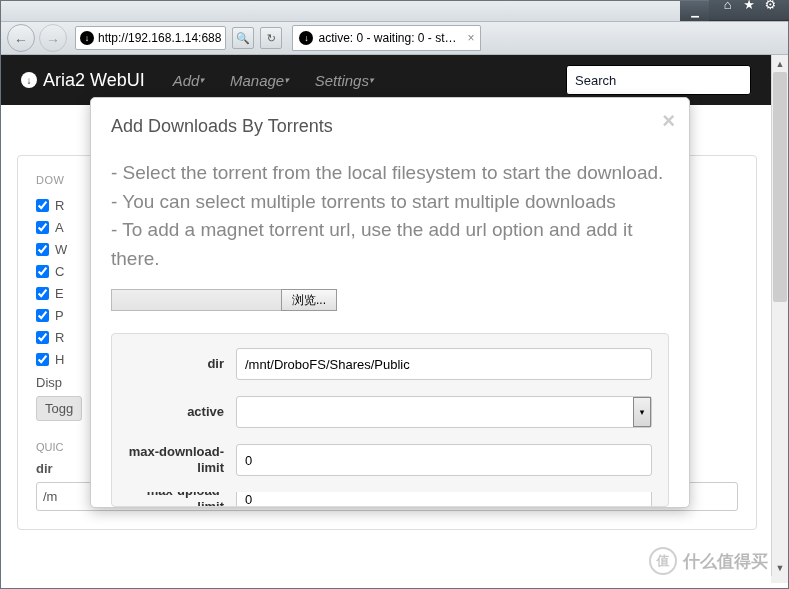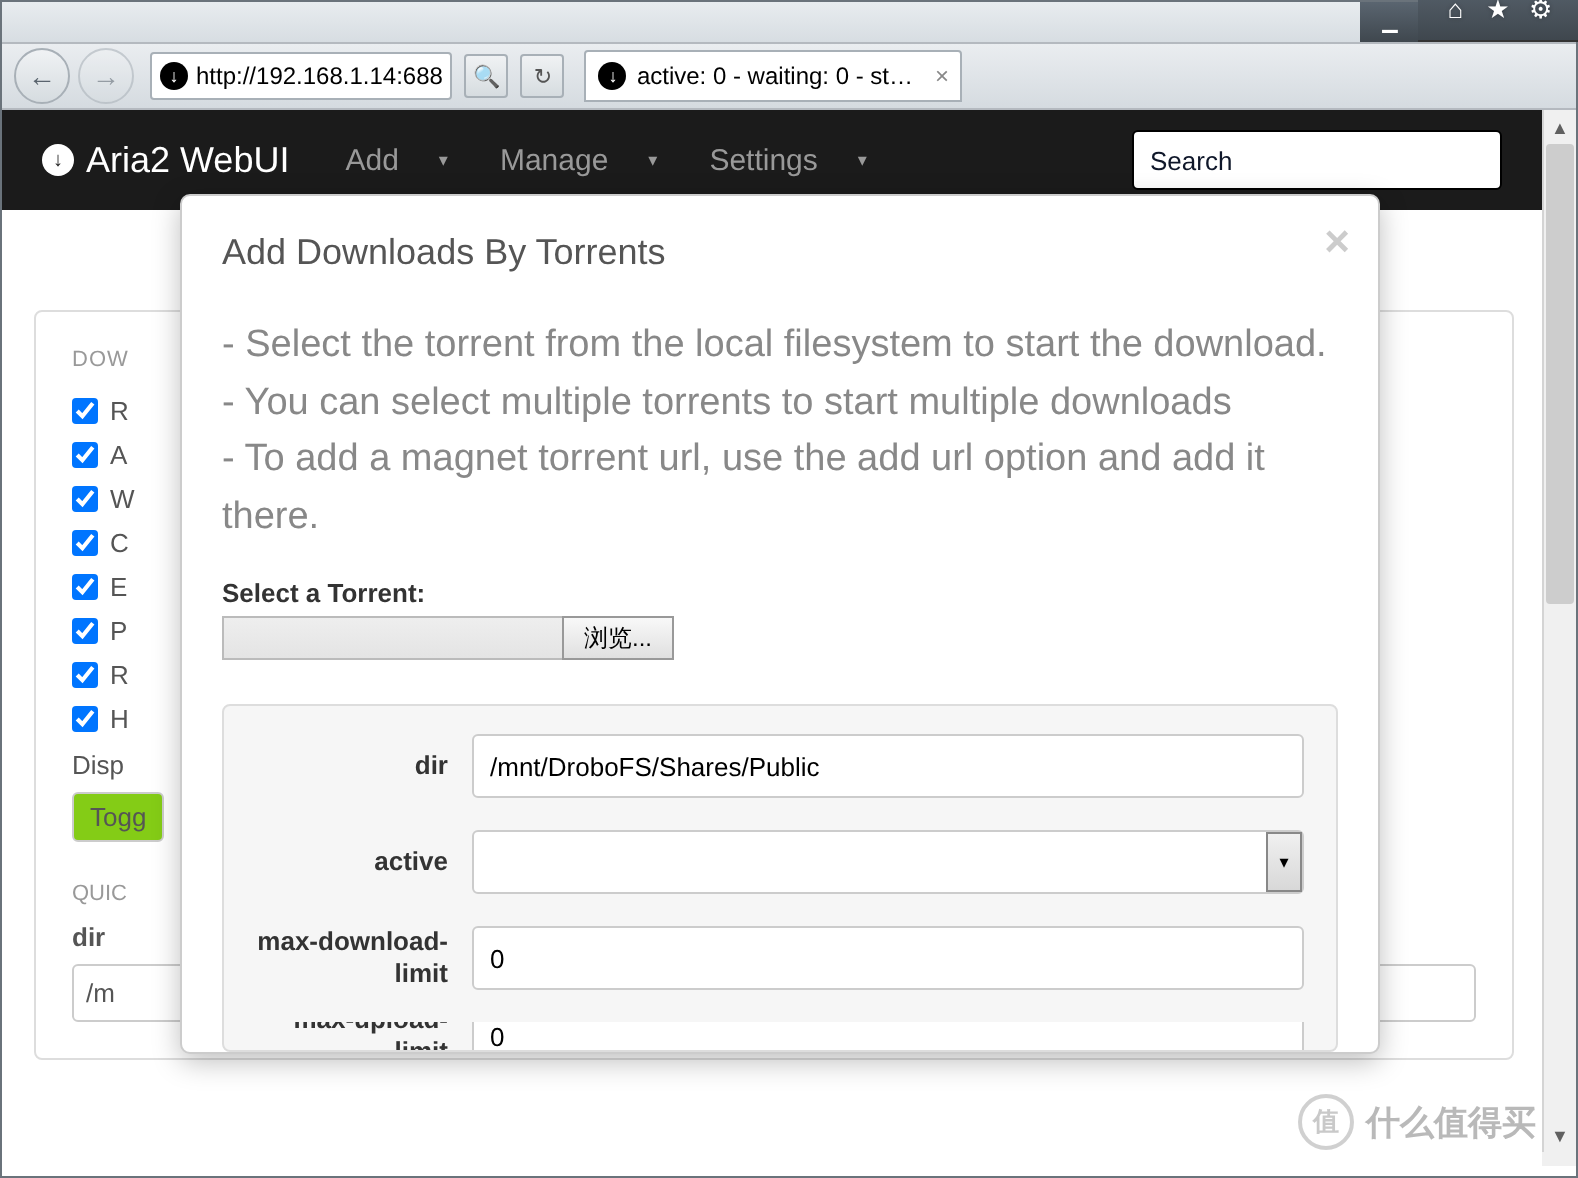--- a/index.html
+++ b/index.html
@@ -30,31 +30,31 @@
 .content { position: relative; height: 528px; background: #fff; overflow: hidden; }
 .scrollbar-v { position:absolute; right:0; top:0; bottom:7px; width:17px; background:#f0f0f0; border-left:1px solid #d4d4d4;}
 .scroll-thumb { position:absolute; top:17px; left:1px; right:1px; height:230px; background:#cdcdcd; border-radius:2px;}
 .scroll-arrow { position:absolute; left:0; right:0; height:17px; display:flex; align-items:center; justify-content:center; font-size:9px; color:#606060;}
 .resizer { position:absolute; right:0; bottom:0; width:17px; height:7px; background:#f0f0f0;}
 
 
 .navbar { height: 50px; background: #1b1b1b; display: flex; align-items: center; padding: 0 20px; color: #999; font-size: 15px; margin:0 17px 0 0;}
 .brand { color: #fff; font-size: 18px; margin-right: 28px; display:flex; align-items:center; gap:6px;}
 .brand-icon { width:16px; height:16px; border-radius:50%; background:#fff; color:#1b1b1b; display:flex; align-items:center; justify-content:center; font-size:10px; font-weight:bold;}
-.navlink { margin-right: 26px; display:flex; align-items:center; gap:20px; cursor:pointer;}
+.navlink { margin-right: 26px; display:flex; align-items:center; gap:0; cursor:pointer;font-style:italic;}
 .caret { font-size:9px; }
 .searchbox { margin-left:auto; width:185px; height:30px; background:#fff; border:1px solid #000; padding:0 8px; font-size:13px; color:#0f172a; border-radius:3px; display:flex; align-items:center;}
 
 
 .bg-panel { position:absolute; left:16px; top:100px; width:740px; border:1px solid #ddd; border-radius:4px; padding:18px; font-size:13px; color:#555; background:#fff;}
 .bg-panel .section-label { font-size:11px; color:#999; letter-spacing:0.5px; margin-bottom:12px; text-transform:uppercase;}
 .bg-panel .cbrow { display:flex; align-items:center; margin-bottom:7px; gap:6px;}
 .bg-panel input[type=checkbox]{ width:13px; height:13px;}
 .bg-panel .disp { margin-top:8px; }
-.bg-panel .togglebtn { border:1px solid #ccc; background:#84cc16; padding:4px 8px; border-radius:3px; font-size:13px; display:inline-block; margin-top:6px;}
+.bg-panel .togglebtn { border:1px solid #ccc; background:#e5e5e5; padding:4px 8px; border-radius:3px; font-size:13px; display:inline-block; margin-top:6px;}
 .bg-panel .quick-label { font-size:11px; color:#999; margin-top:20px; text-transform:uppercase;}
 .bg-panel .quick-dir { font-weight:bold; margin-top:8px;}
 .bg-panel .dirbox { border:1px solid #ccc; border-radius:3px; padding:6px; margin-top:6px; font-size:13px;}
 
 
 .modal { position:absolute; left:89px; top:42px; width:600px; background:#fff; border:1px solid #ccc; border-radius:5px; box-shadow:0 4px 14px rgba(0,0,0,0.25); padding:18px 20px 0 20px;}
 .modal-close { position:absolute; right:14px; top:10px; color:#ccc; font-size:22px; font-weight:bold; cursor:pointer;}
 .modal h3 { font-size:18px; font-weight:normal; color:#555; margin-bottom:22px;}
 .modal h2 { font-size:23px; font-weight:normal; color:#333; margin-bottom:14px;}
 .modal .hint { font-size:19px; color:#888; line-height:1.5; margin-bottom:16px;}
@@ -177,21 +177,20 @@
   </div>
 
   <div class="modal">
     <div class="modal-close">×</div>
     <h3>Add Downloads By Torrents</h3>
     <div class="hint">
       <div>- Select the torrent from the local filesystem to start the download.</div>
       <div>- You can select multiple torrents to start multiple downloads</div>
       <div>- To add a magnet torrent url, use the add url option and add it there.</div>
     </div>
-    <div class="sel-label">Select a Torrent:</div>
     <div class="file-row">
       <div class="file-path"></div>
       <div class="file-btn">浏览...</div>
     </div>
     <div class="settings-box">
       <div class="form-row">
         <div class="lbl">dir</div>
         <div class="inp">
               <span>/mnt/DroboFS/Shares/Public</span>
             </div>

